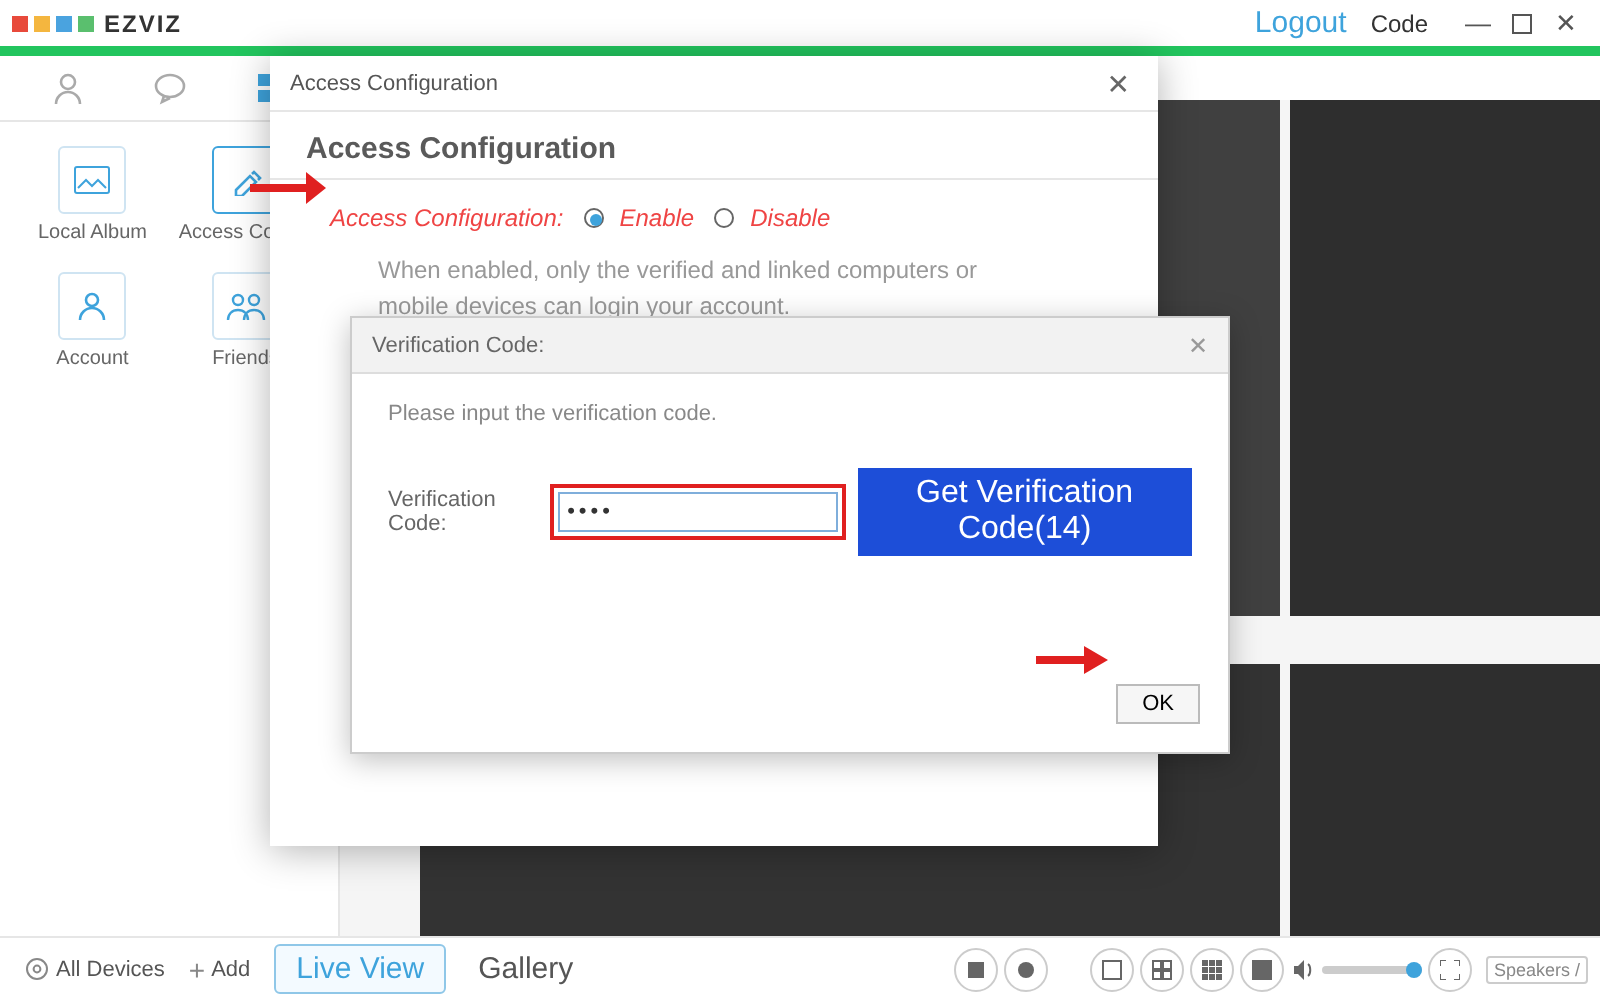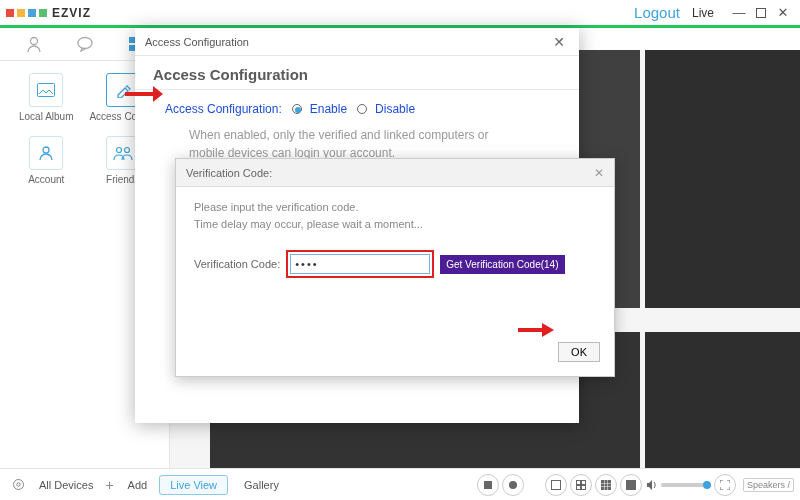--- a/index.html
+++ b/index.html
@@ -1,18 +1,18 @@
 <!DOCTYPE html>
 <html><head>
 <meta charset="utf-8">
 <style>
   * { box-sizing: border-box; }
   html, body { margin:0; padding:0; width:800px; height:500px; font-family: Arial, Helvetica, sans-serif; background:#fff; overflow:hidden; }
   
-  .topbar { height:28px; display:flex; align-items:center; padding:0 6px; border-bottom:3px solid #22c55e; background:#fff; }
+  .topbar { height:28px; display:flex; align-items:center; padding:0 6px; border-bottom:5px solid #22c55e; background:#fff; }
   .logo { display:flex; align-items:center; gap:3px; }
   .logo-square { width:8px; height:8px; }
   .logo-text { font-weight:bold; font-size:12px; letter-spacing:1px; color:#333; margin-left:2px; }
   .topbar .spacer { flex:1; }
   .logout { color:#3ea3dc; font-size:15px; margin-right:12px; cursor:pointer; }
   .menu-label { font-size:12px; color:#333; margin-right:14px; }
   .winbtn { width:22px; height:22px; display:flex; align-items:center; justify-content:center; color:#555; font-size:13px; cursor:pointer; }
   
   .main { display:flex; height:calc(500px - 28px - 32px); }
   .leftcol { width:170px; border-right:1px solid #e6e6e6; padding-top:4px; background:#fff; }
@@ -27,69 +27,69 @@
   
   .videoarea { flex:1; background:#fff; position:relative; }
   .vg { position:absolute; top:22px; right:0; bottom:0; left:0; background:#f5f5f5; }
   .quad { position:absolute; }
   .quad.tl { top:0; left:40px; right:160px; bottom:160px; background:#404040; }
   .quad.tr { top:0; right:0; width:155px; bottom:160px; background:#2e2e2e; }
   .quad.bl { top:282px; left:40px; right:160px; bottom:0; background:#333; }
   .quad.br { top:282px; right:0; width:155px; bottom:0; background:#2e2e2e; }
   
   .bottombar { height:32px; border-top:1px solid #e6e6e6; display:flex; align-items:center; padding:0 6px; background:#fff; font-size:11px; color:#555; }
-  .bbtn { display:flex; align-items:center; gap:14px; padding:2px 6px; cursor:pointer; }
+  .bbtn { display:flex; align-items:center; gap:3px; padding:2px 6px; cursor:pointer; }
   .gear { width:13px; height:13px; display:inline-block; }
-  .tabbtn { padding:3px 10px; border-radius:3px; margin-left:6px; cursor:pointer; font-size:11px; color:#555; }
+  .tabbtn { padding:3px 10px; border-radius:3px; margin-left:6px; cursor:pointer; font-size:15px; color:#555; }
   .tabbtn.active { border:1px solid #8fc7e8; color:#3ea3dc; background:#f3faff; }
   .ctrls { margin-left:auto; display:flex; align-items:center; gap:3px; }
   .circ { width:22px; height:22px; border:1px solid #ccc; border-radius:50%; display:flex; align-items:center; justify-content:center; color:#666; font-size:11px; cursor:pointer; background:#fff; }
   .vol { display:flex; align-items:center; gap:2px; }
   .vslider { width:50px; height:4px; background:#ccc; border-radius:2px; position:relative; }
   .vslider::after { content:''; position:absolute; right:0; top:-2px; width:8px; height:8px; background:#3ea3dc; border-radius:50%; }
   .spk { font-size:9px; color:#888; border:1px solid #ccc; padding:1px 3px; border-radius:2px; margin-left:4px;text-align:center; }
   
   .modal1 { position:absolute; top:28px; left:135px; width:444px; height:395px; background:#fff; box-shadow:0 2px 18px rgba(0,0,0,0.3); }
   .mhdr { height:28px; display:flex; align-items:center; padding:0 10px; font-size:11px; color:#555; border-bottom:1px solid #e6e6e6; }
   .mhdr .close { margin-left:auto; cursor:pointer; color:#666; font-size:14px; padding:0 4px; }
   .mtitle { font-size:15px; font-weight:bold; color:#5a5a5a; padding:10px 18px 6px; border-bottom:1px solid #e6e6e6; }
-  .accrow { display:flex; align-items:center; gap:10px; padding:12px 30px 6px; font-size:12px; color:#1d4ed8; }
+  .accrow { display:flex; align-items:center; gap:10px; padding:12px 30px 6px; font-size:12px; color:#ef4444;font-style:italic; }
   .radio { display:flex; align-items:center; gap:8px; cursor:pointer; }
   .rdot { width:10px; height:10px; border:1px solid #666; border-radius:50%; display:inline-block; position:relative; }
   .rdot.on::after { content:''; position:absolute; top:2px; left:2px; width:6px; height:6px; background:#3ea3dc; border-radius:50%; }
   .explain { font-size:12px; color:#999; padding:4px 54px 0; line-height:1.5; }
   .red-arrow { position:absolute; top:55px; left:-12px; }
   
   .modal2 { position:absolute; top:130px; left:40px; width:440px; background:#fff; border:1px solid #ccc; box-shadow:0 3px 14px rgba(0,0,0,0.25); }
   .m2hdr { background:#f2f2f2; height:28px; display:flex; align-items:center; padding:0 10px; font-size:11px; color:#666; border-bottom:1px solid #ddd; }
   .m2hdr .close2 { margin-left:auto; color:#999; cursor:pointer; font-size:12px; }
   .m2body { padding:12px 18px; }
   .m2txt { font-size:11px; color:#888; line-height:1.5; margin-bottom:18px; }
   .vrow { display:flex; align-items:center; gap:6px; font-size:11px; color:#666; }
   .vwrap { border:2.5px solid #e02020; padding:2px; }
   .vinput { width:140px; height:20px; border:1px solid #7faedb; padding:0 4px; font-size:11px; letter-spacing:2px; color:#333; outline:none; }
-  .getcode { font-size:10px; padding:4px 6px; background:#4c1d95; color:#fff; border:none; cursor:not-allowed;text-align:right; }
+  .getcode { font-size:16px; padding:4px 6px; background:#1d4ed8; color:#fff; border:none; cursor:not-allowed; }
   .m2foot { padding:8px 14px 14px; display:flex; justify-content:flex-end; align-items:center; gap:4px; }
   .okbtn { font-size:11px; padding:3px 12px; background:#f6f6f6; border:1px solid #bbb; cursor:pointer;margin-top:44px; }
   svg { display:block; }
 </style>
 </head>
 <body>
 
 <div class="topbar">
   <div class="logo">
     <span class="logo-square" style="background:#e84a3b"></span>
     <span class="logo-square" style="background:#f4b63f"></span>
     <span class="logo-square" style="background:#4aa3df"></span>
     <span class="logo-square" style="background:#5abf6e"></span>
     <span class="logo-text">EZVIZ</span>
   </div>
   <div class="spacer"></div>
   <span class="logout">Logout</span>
-  <span class="menu-label">Live</span>
+  <span class="menu-label">Code</span>
   <div class="winbtn">—</div>
   <div class="winbtn">
     <svg width="10" height="10">
         <rect x="0.5" y="0.5" width="9" height="9" fill="none" stroke="#555"></rect>
       </svg>
   </div>
   <div class="winbtn">✕</div>
 </div>
 
 <div class="main">
@@ -264,21 +264,20 @@
   <div class="explain">When enabled, only the verified and linked computers or mobile devices can login your account.</div>
 
   <div class="modal2">
     <div class="m2hdr">
       <span>Verification Code:</span>
       <span class="close2">✕</span>
     </div>
     <div class="m2body">
       <div class="m2txt">
         <div>Please input the verification code.</div>
-        <div>Time delay may occur, please wait a moment...</div>
       </div>
       <div class="vrow">
         <span>Verification Code:</span>
         <span class="vwrap">
           <input class="vinput" type="text" value="••••" style="">
         </span>
         <button class="getcode">Get Verification Code(14)</button>
       </div>
     </div>
     <div class="m2foot">

